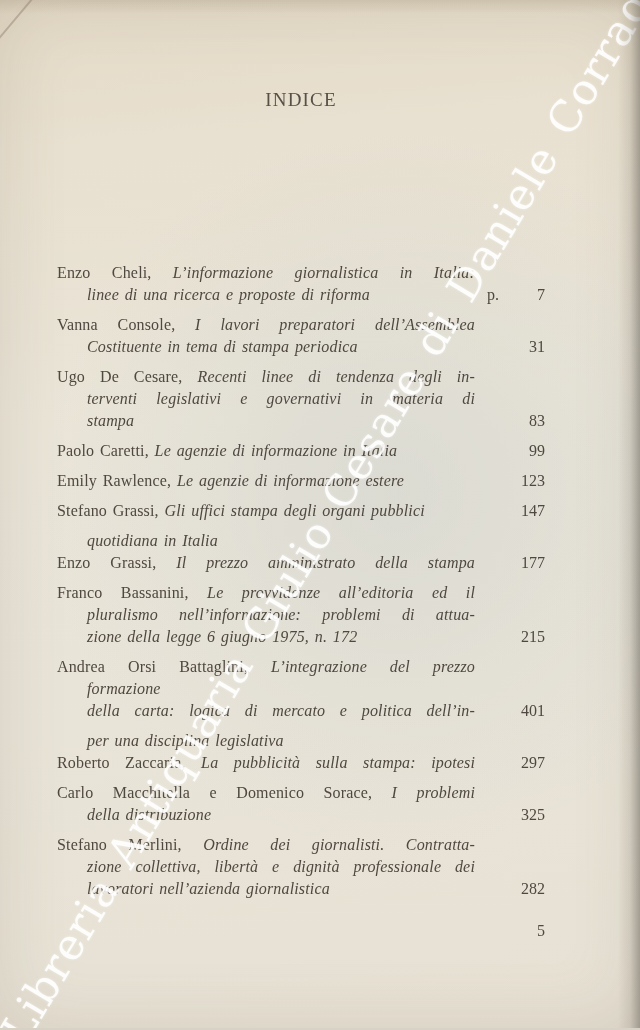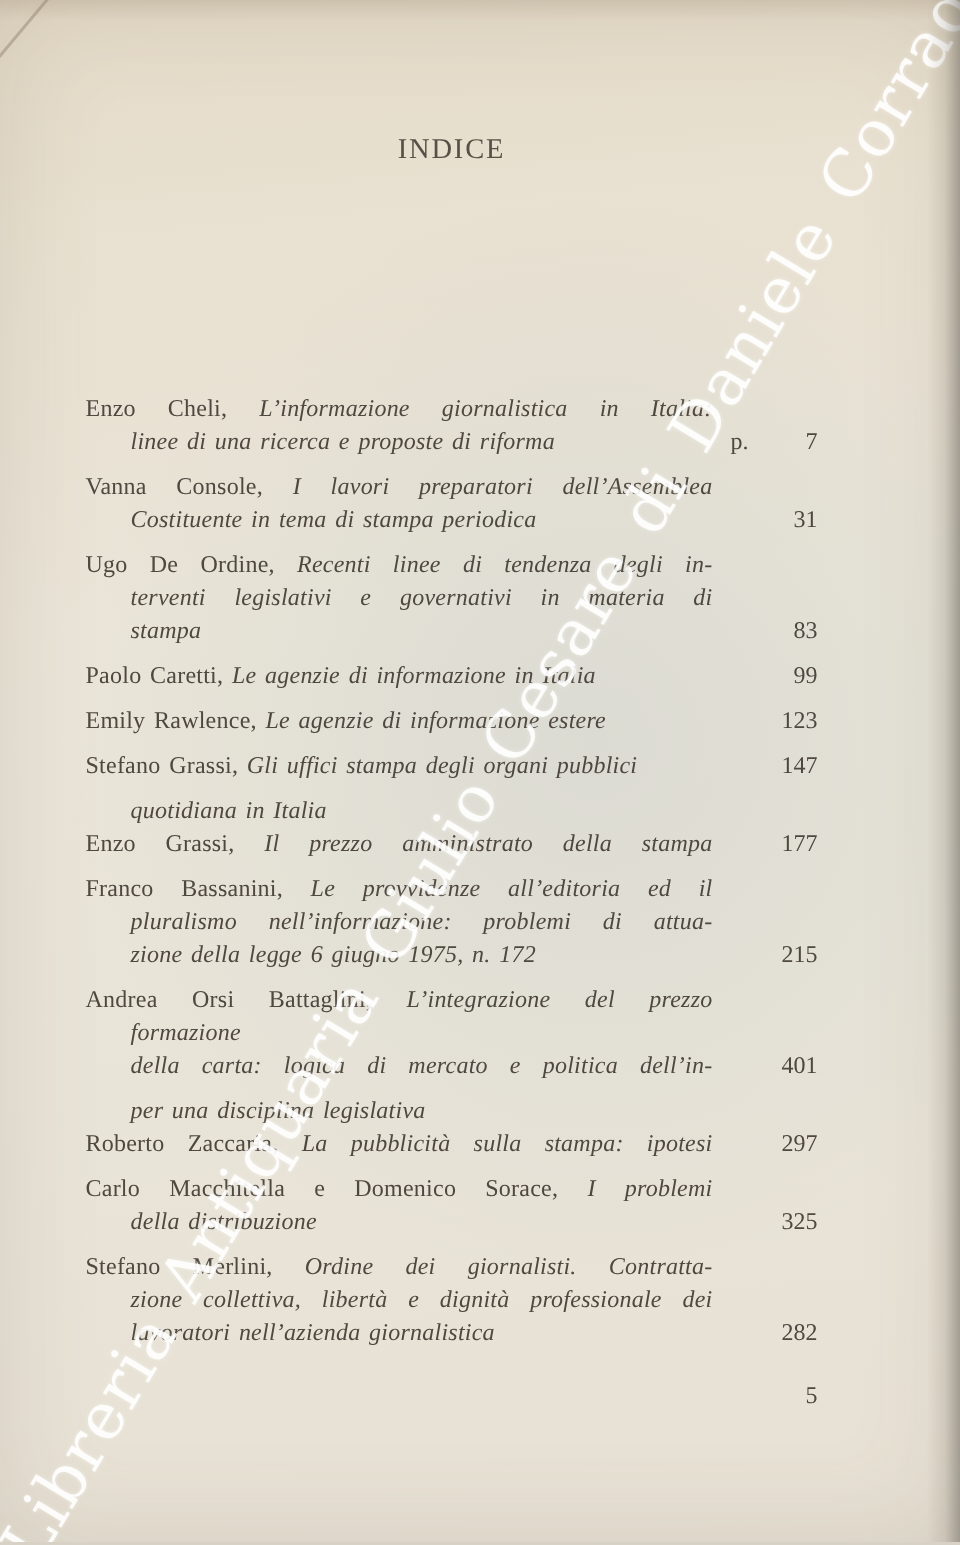--- a/index.html
+++ b/index.html
@@ -83,21 +83,21 @@
           </div>
         </div>
         <div class="entry">
           <div class="line just"><span class="rm">Vanna Console,</span> <span class="it">I lavori preparatori dell’Assemblea</span></div>
           <div class="line cont"><span class="it">Costituente in tema di stampa periodica</span></div>
           <div class="pagenum">
             <span class="num">31</span>
           </div>
         </div>
         <div class="entry">
-          <div class="line just"><span class="rm">Ugo De Ordine,</span> <span class="it">Recenti linee di tendenza degli in-</span></div>
+          <div class="line just"><span class="rm">Ugo De Cesare,</span> <span class="it">Recenti linee di tendenza degli in-</span></div>
           <div class="line cont just"><span class="it">terventi legislativi e governativi in materia di</span></div>
           <div class="line cont"><span class="it">stampa</span></div>
           <div class="pagenum">
             <span class="num">83</span>
           </div>
         </div>
         <div class="entry">
           <div class="line"><span class="rm">Paolo Caretti,</span> <span class="it">Le agenzie di informazione in Italia</span></div>
           <div class="pagenum">
             <span class="num">99</span>

